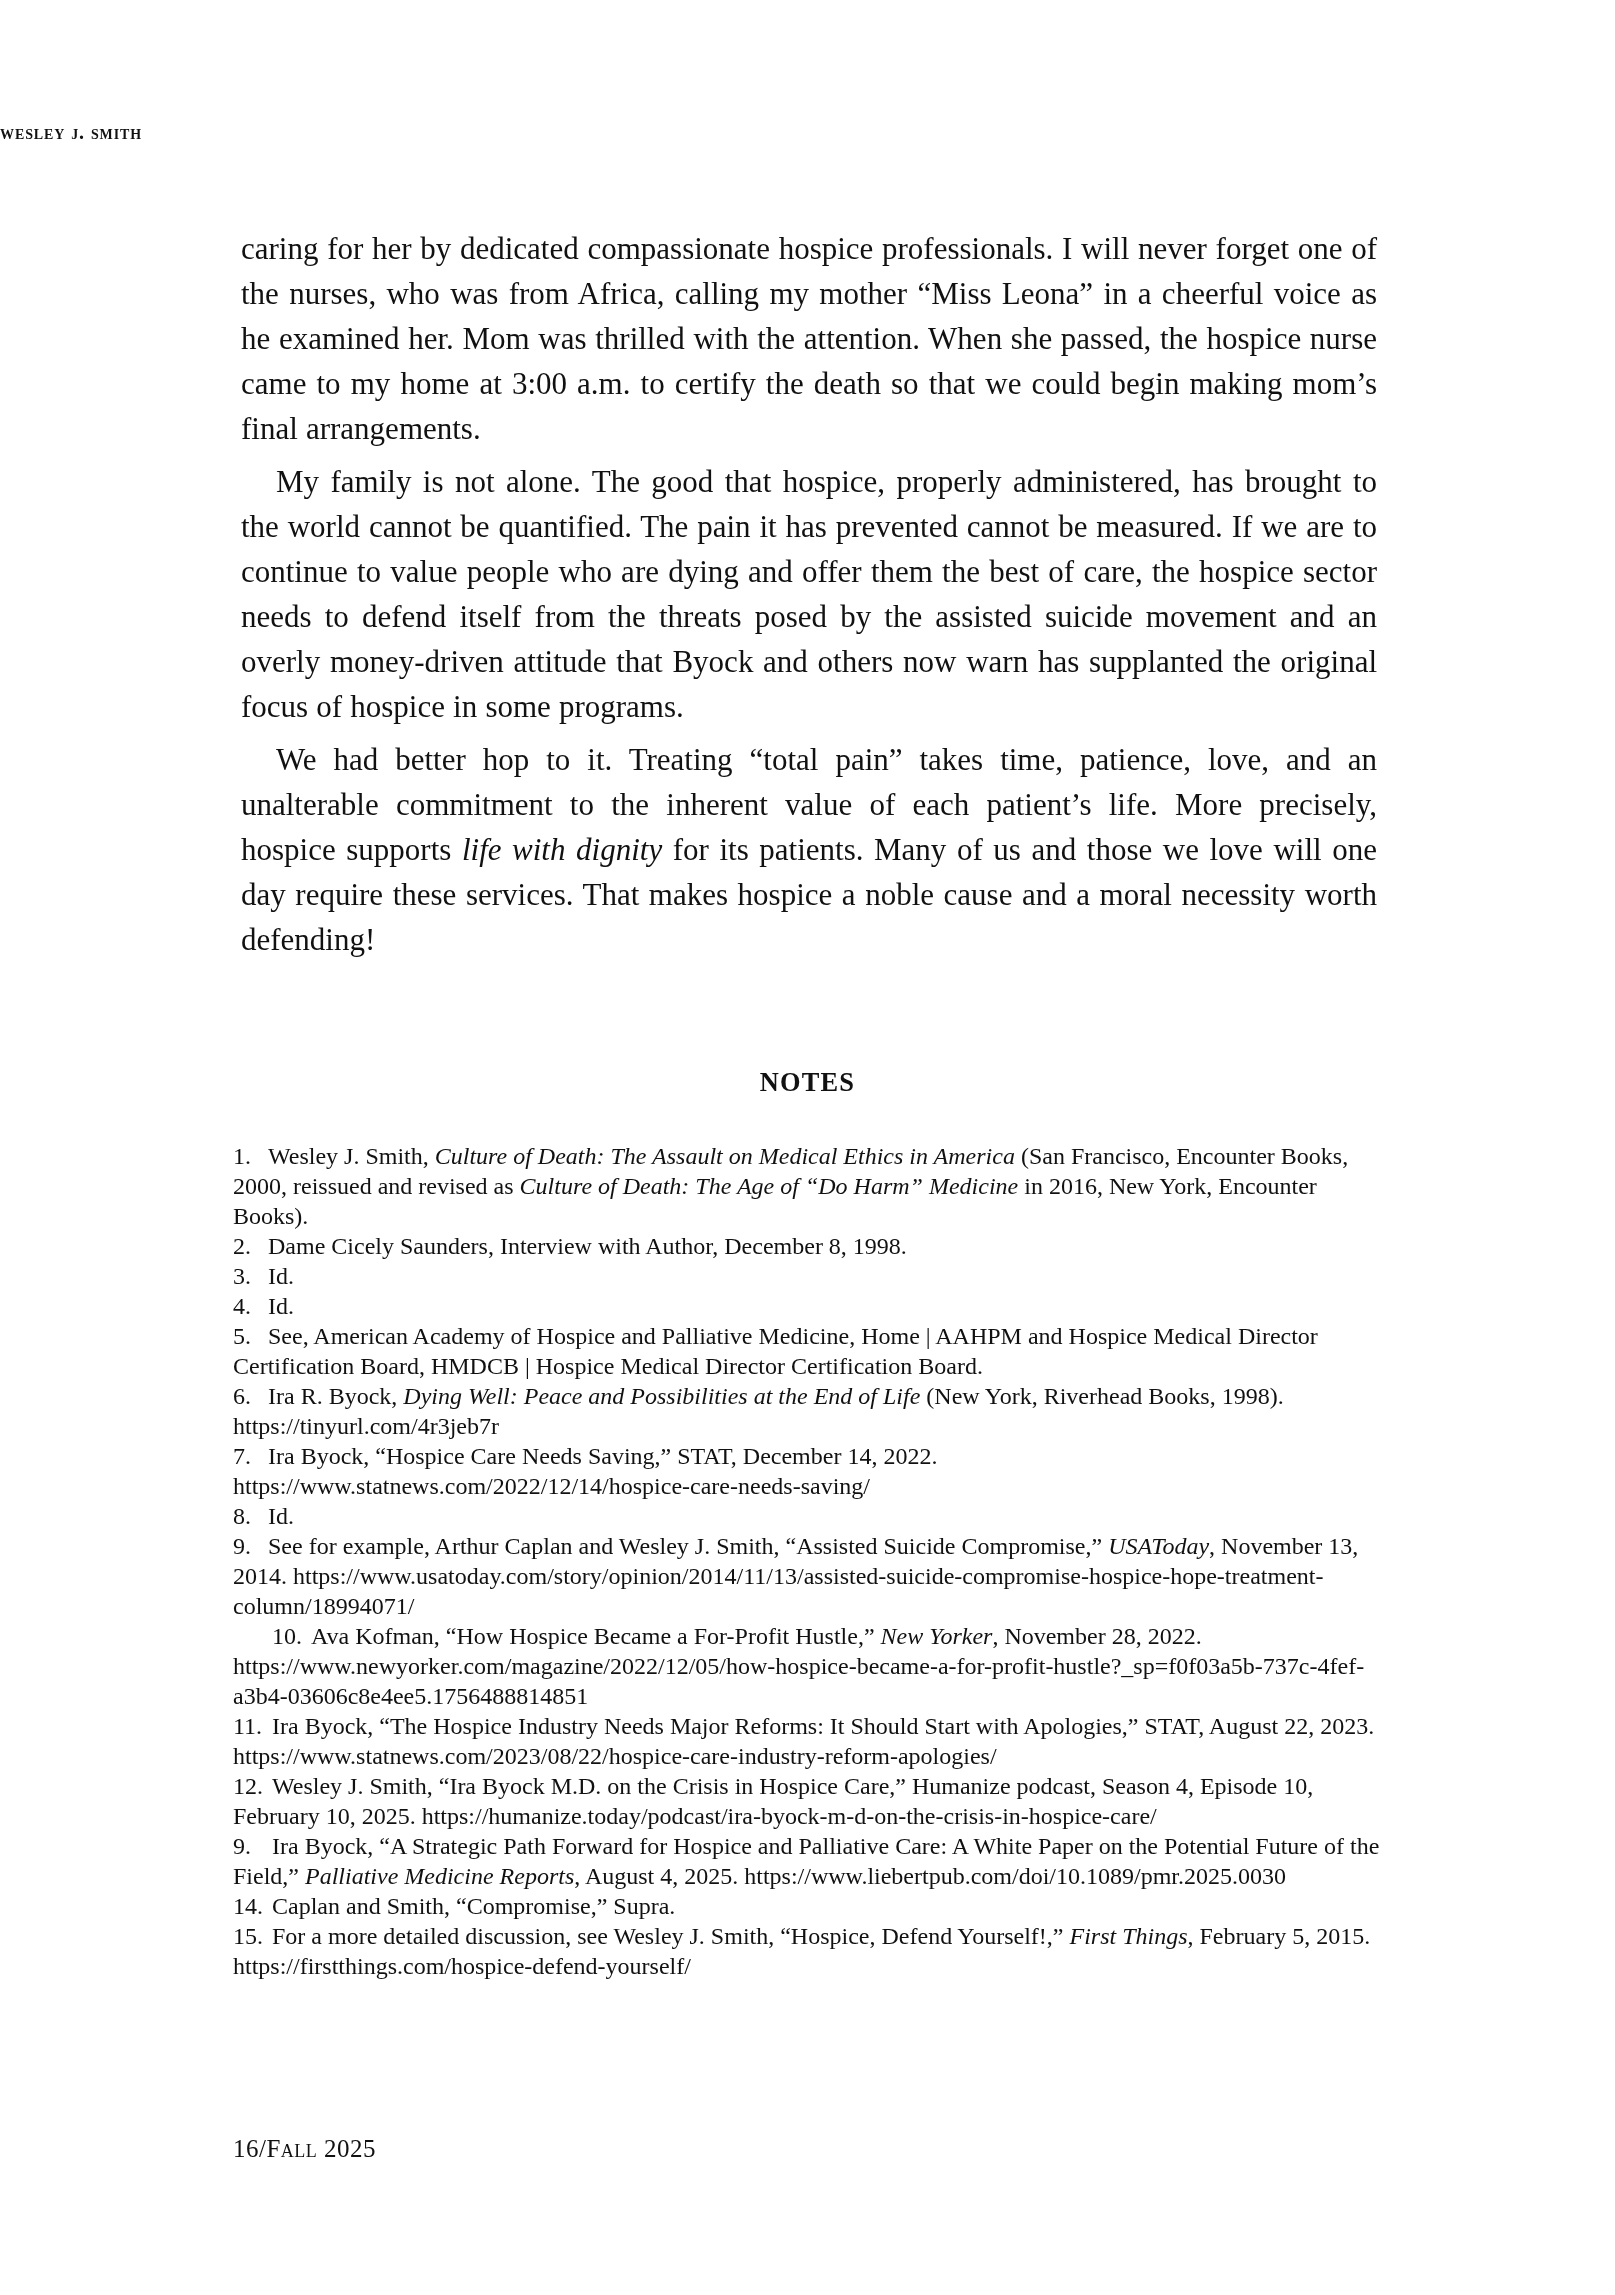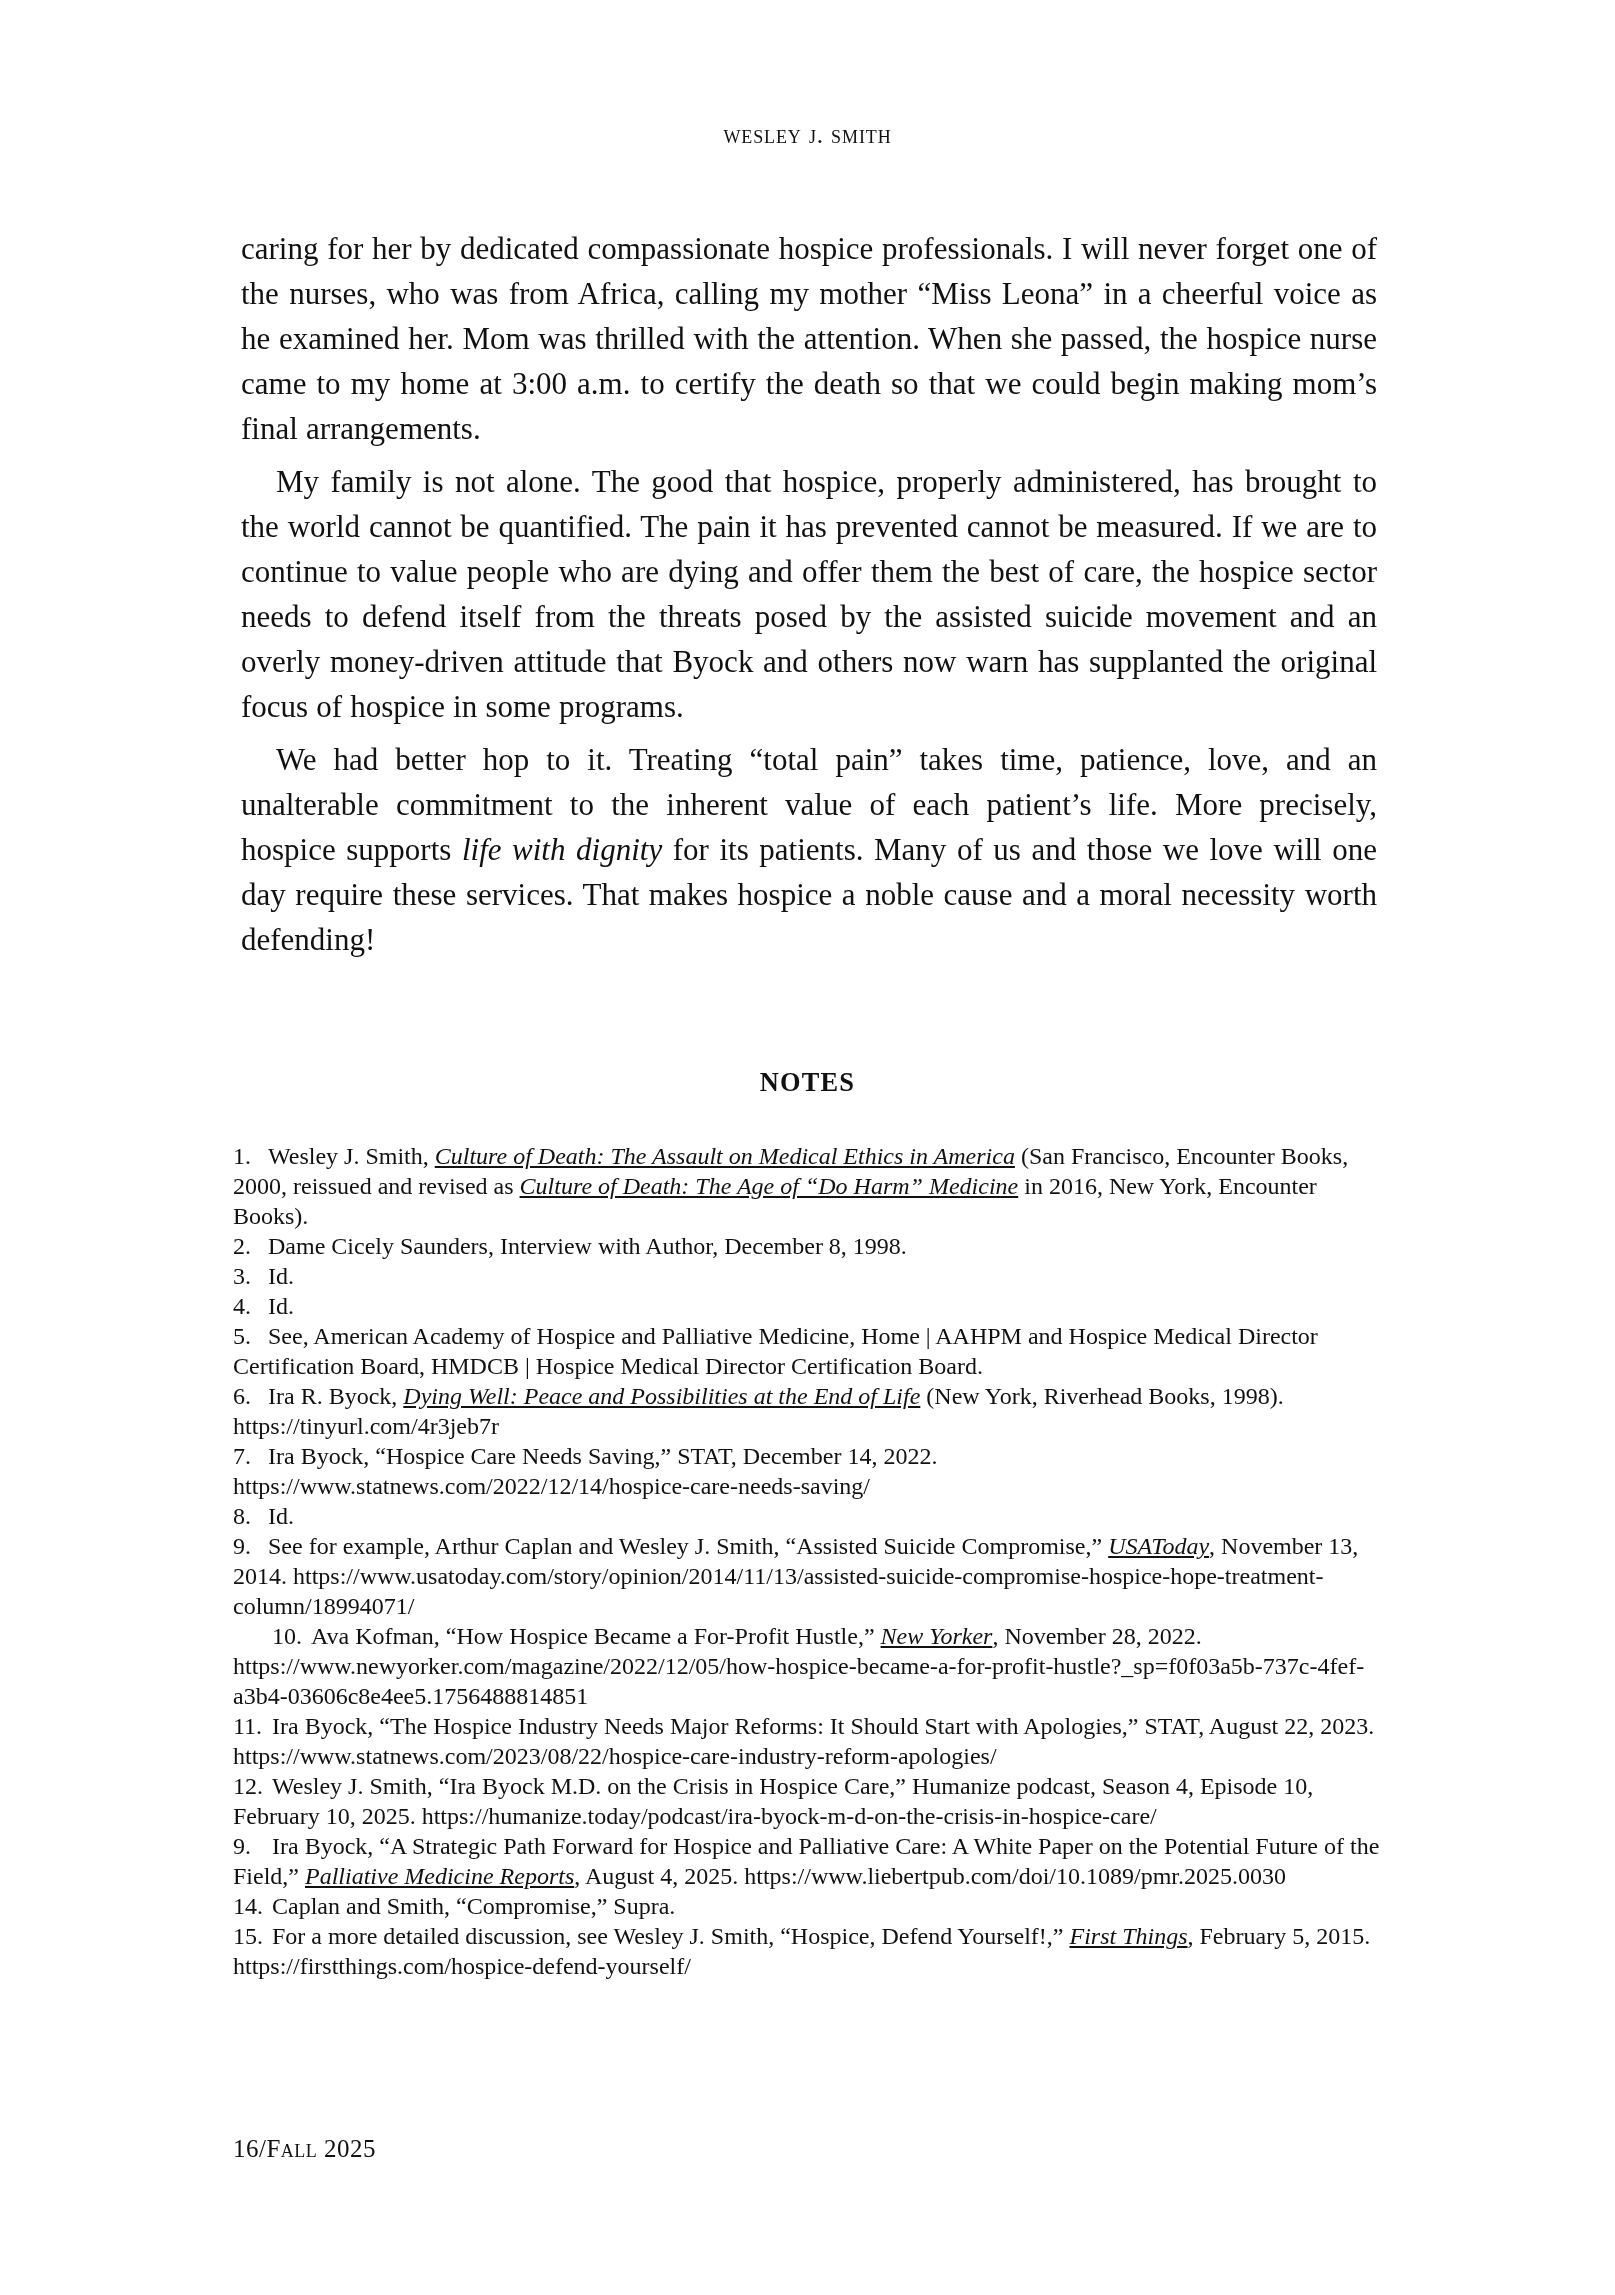--- a/index.html
+++ b/index.html
@@ -18,25 +18,25 @@
     box-sizing: border-box;
     overflow: hidden;
   }
 
   
   .running-head {
     position: absolute;
     top: 121px;
     left: 0;
     width: 100%;
-    text-align: center;
-    font-size: 25px;
+    font-size: 20px;
     letter-spacing: 0.9px;
     font-variant: small-caps;
     text-transform: lowercase;
+    font-weight: bold;
   }
 
   
   .body-block {
     position: absolute;
     top: 218px;
     left: 233px;
     width: 1152px;
   }
   .body-block p {
@@ -71,21 +71,21 @@
     width: 1152px;
   }
   .note {
     font-size: 24px;
     line-height: 30px;
     text-align: left;
     margin: 0 0 0 0;
     word-spacing: 0px;
   }
   .note .num-tab { display: inline-block; }
-  .note i, .note em { font-style: italic; text-decoration: underline; }
+  .note i, .note em { font-style: italic; }
 
   
   .footer {
     position: absolute;
     top: 2135px;
     left: 233px;
     font-size: 25px;
     letter-spacing: 0.5px;
     font-variant: small-caps;
   }

